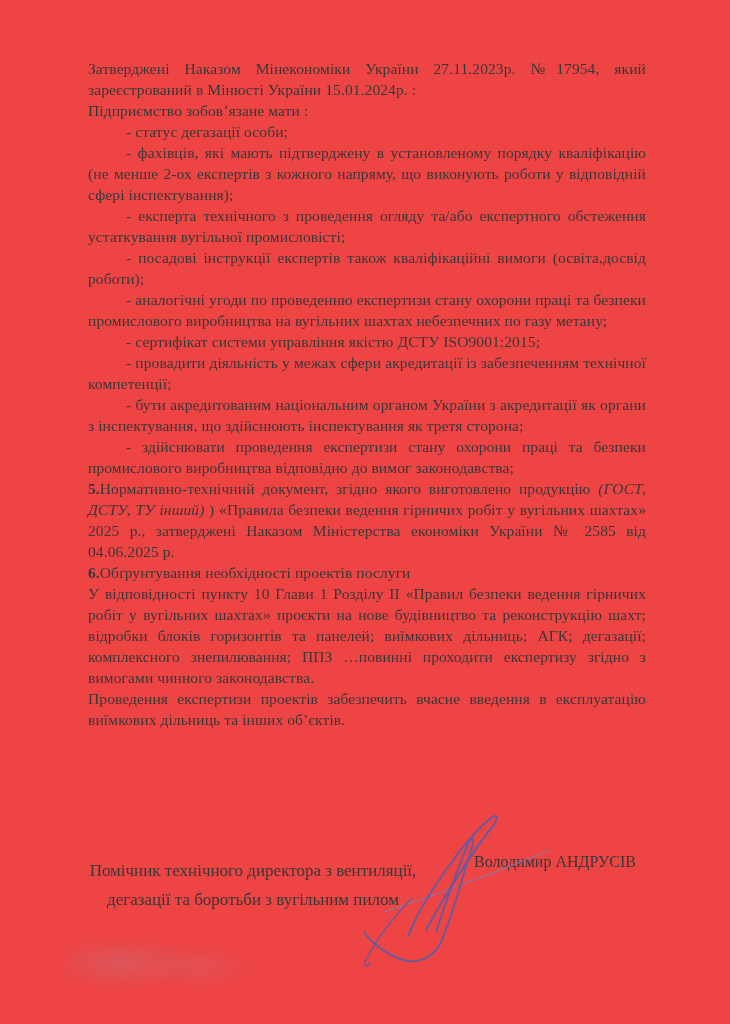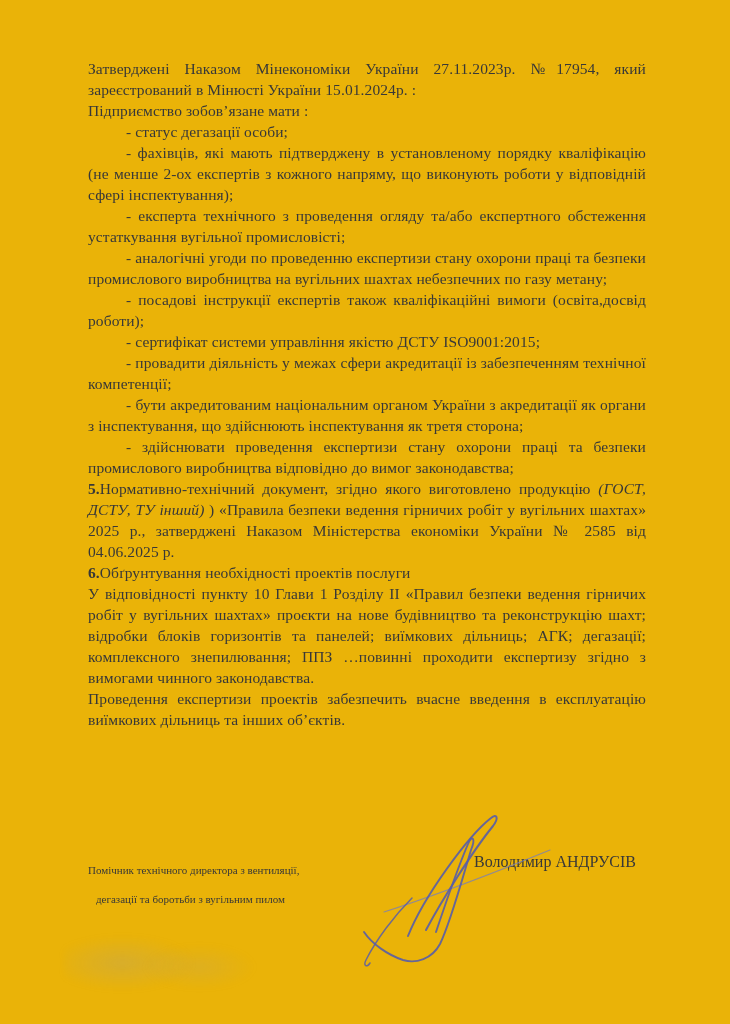--- a/index.html
+++ b/index.html
@@ -1,34 +1,34 @@
 <!DOCTYPE html>
 <html><head>
 <meta charset="utf-8">
 <style>
   html,body{margin:0;padding:0;}
   body{
     width:730px;height:1024px;position:relative;overflow:hidden;
     background:#ffffff;
     font-family:"Liberation Serif", serif;
   }
-  .doc-page{position:absolute;inset:0;background:#eab308;}
+  .doc-page{position:absolute;inset:0;background:#ef4444;}
   .doc-text{
     position:absolute;left:88px;top:58px;width:558px;
     font-size:15.5px;line-height:21px;color:#383838;
     text-align:justify;letter-spacing:.1px;
   }
   .doc-text p{margin:0;padding:0;}
   .req{text-indent:38px;}
   .sec5{margin-top:12px;}
   .b{font-weight:bold;}
   .i{font-style:italic;}
   .sig-pos{
     position:absolute;left:88px;top:860px;width:330px;
-    font-size:11px;line-height:21px;color:#383838;text-align:left;
+    font-size:17px;line-height:21px;color:#383838;text-align:center;
   }
   .sig-name{
     position:absolute;left:474px;top:852px;
     font-size:16px;line-height:20px;color:#383838;white-space:nowrap;
   }
   .sig-svg{position:absolute;left:356px;top:804px;pointer-events:none;}
   .smudge{position:absolute;filter:blur(3px);pointer-events:none;}
   .smudge.s1{
     left:64px;top:936px;width:130px;height:54px;
     background:radial-gradient(ellipse at 45% 50%, rgba(148,154,176,.22) 0%, rgba(148,154,176,0) 72%);
@@ -43,22 +43,22 @@
 
 <div class="doc-page">
 
   <div class="doc-text">
     <p>Затверджені Наказом Мінекономіки України 27.11.2023р. №17954, який зареєстрований  в Мінюсті України 15.01.2024р. :</p>
     <p>Підприємство зобов’язане мати :</p>
 
     <p class="req">- статус дегазації особи;</p>
     <p class="req">- фахівців, які мають підтверджену в установленому порядку кваліфікацію (не менше 2-ох експертів з кожного напряму, що виконують роботи у відповідній сфері інспектування);</p>
     <p class="req">- експерта технічного з проведення огляду та/або експертного обстеження устаткування вугільної промисловісті;</p>
+    <p class="req">- посадові інструкції експертів  також кваліфікаційні вимоги (освіта,досвід роботи);</p>
     <p class="req">- аналогічні угоди по проведенню експертизи стану охорони праці та безпеки промислового виробництва  на вугільних  шахтах небезпечних по газу метану;</p>
-    <p class="req">- посадові інструкції експертів  також кваліфікаційні вимоги (освіта,досвід роботи);</p>
     <p class="req">- сертифікат системи управління якістю ДСТУ ISO9001:2015;</p>
     <p class="req">- провадити діяльність у межах сфери акредитації із забезпеченням технічної компетенції;</p>
     <p class="req">- бути акредитованим національним органом України з акредитації як органи з інспектування, що здійснюють інспектування як третя сторона;</p>
     <p class="req">- здійснювати проведення експертизи стану охорони праці та безпеки промислового виробництва відповідно до вимог законодавства;</p>
 
     <p class="sec5"><span class="b">5.</span><span>Нормативно-технічний документ, згідно якого виготовлено продукцію </span><span class="i">(ГОСТ, ДСТУ, ТУ інший)</span><span> ) «Правила безпеки ведення гірничих робіт у вугільних шахтах» 2025 р., затверджені Наказом Міністерства економіки України № 2585 від 04.06.2025 р.</span></p>
 
     <p><span class="b">6.</span><span>Обґрунтування необхідності проектів послуги</span></p>
 
     <p>У відповідності пункту 10 Глави 1 Розділу ІІ «Правил безпеки ведення гірничих робіт у вугільних шахтах» проєкти на нове будівництво та реконструкцію шахт; відробки блоків горизонтів та панелей; виїмкових дільниць; АГК; дегазації; комплексного знепилювання; ППЗ …повинні проходити експертизу згідно з вимогами чинного законодавства.</p>

